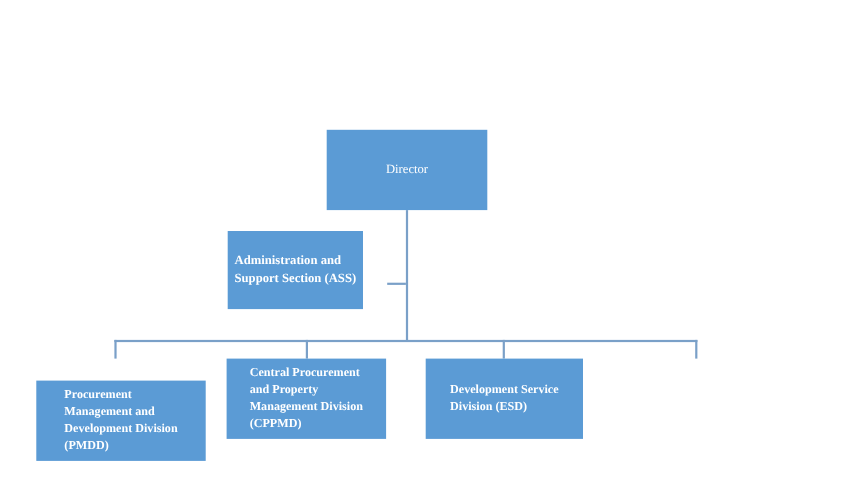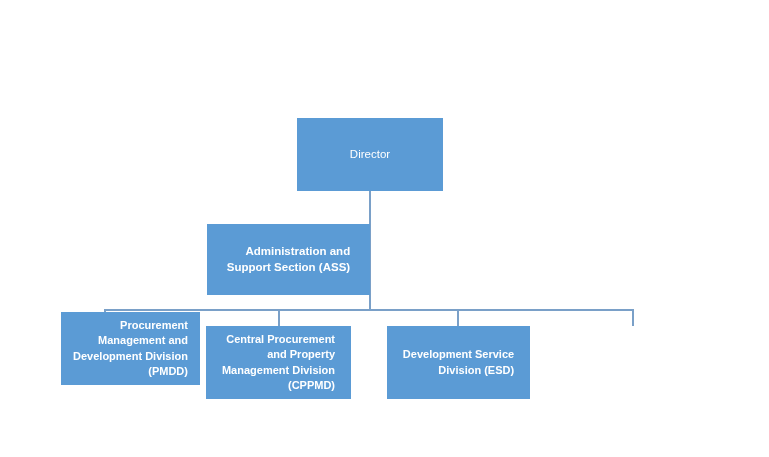--- a/index.html
+++ b/index.html
@@ -15,34 +15,35 @@
     background: #ffffff;
     overflow: hidden;
   }
   .node {
     position: absolute;
     background: #5b9bd5;
     color: #ffffff;
     display: flex;
     align-items: center;
     justify-content: center;
-    text-align: right;
+    text-align: left;
     white-space: pre-line;
     font-size: 11px;
     line-height: 1.38;
     font-weight: 700;
     box-sizing: border-box;
     padding: 2px 3px;
+    font-family: Liberation Serif, serif;
   }
   .node-director {
     left: 297px; top: 118px; width: 146px; height: 73px;
     font-weight: 400; font-size: 11.5px;
   }
-  .node-ass   { left: 207px; top: 224px; width: 163px; height: 71px; font-size: 11.5px; }
-  .node-pmdd  { left: 33px;  top: 312px; width: 139px; height: 73px; margin-left: 28px; }
+  .node-ass   { left: 207px; top: 210px; width: 123px; height: 71px; font-size: 11.5px; }
+  .node-pmdd  { left: 33px;  top: 346px; width: 154px; height: 73px; }
   .node-cppmd { left: 206px; top: 326px; width: 145px; height: 73px; }
   .node-esd   { left: 387px; top: 326px; width: 143px; height: 73px; }
   .node-facd  { left: 562px; top: 326px; width: 143px; height: 73px; }
 
   .connector {
     position: absolute;
     background: #7aa0c8;
   }
   .conn-v-director { left: 369px; top: 191px; width: 2px;   height: 119px; }
   .conn-h-ass      { left: 352px; top: 257px; width: 17px;  height: 2px;  }

